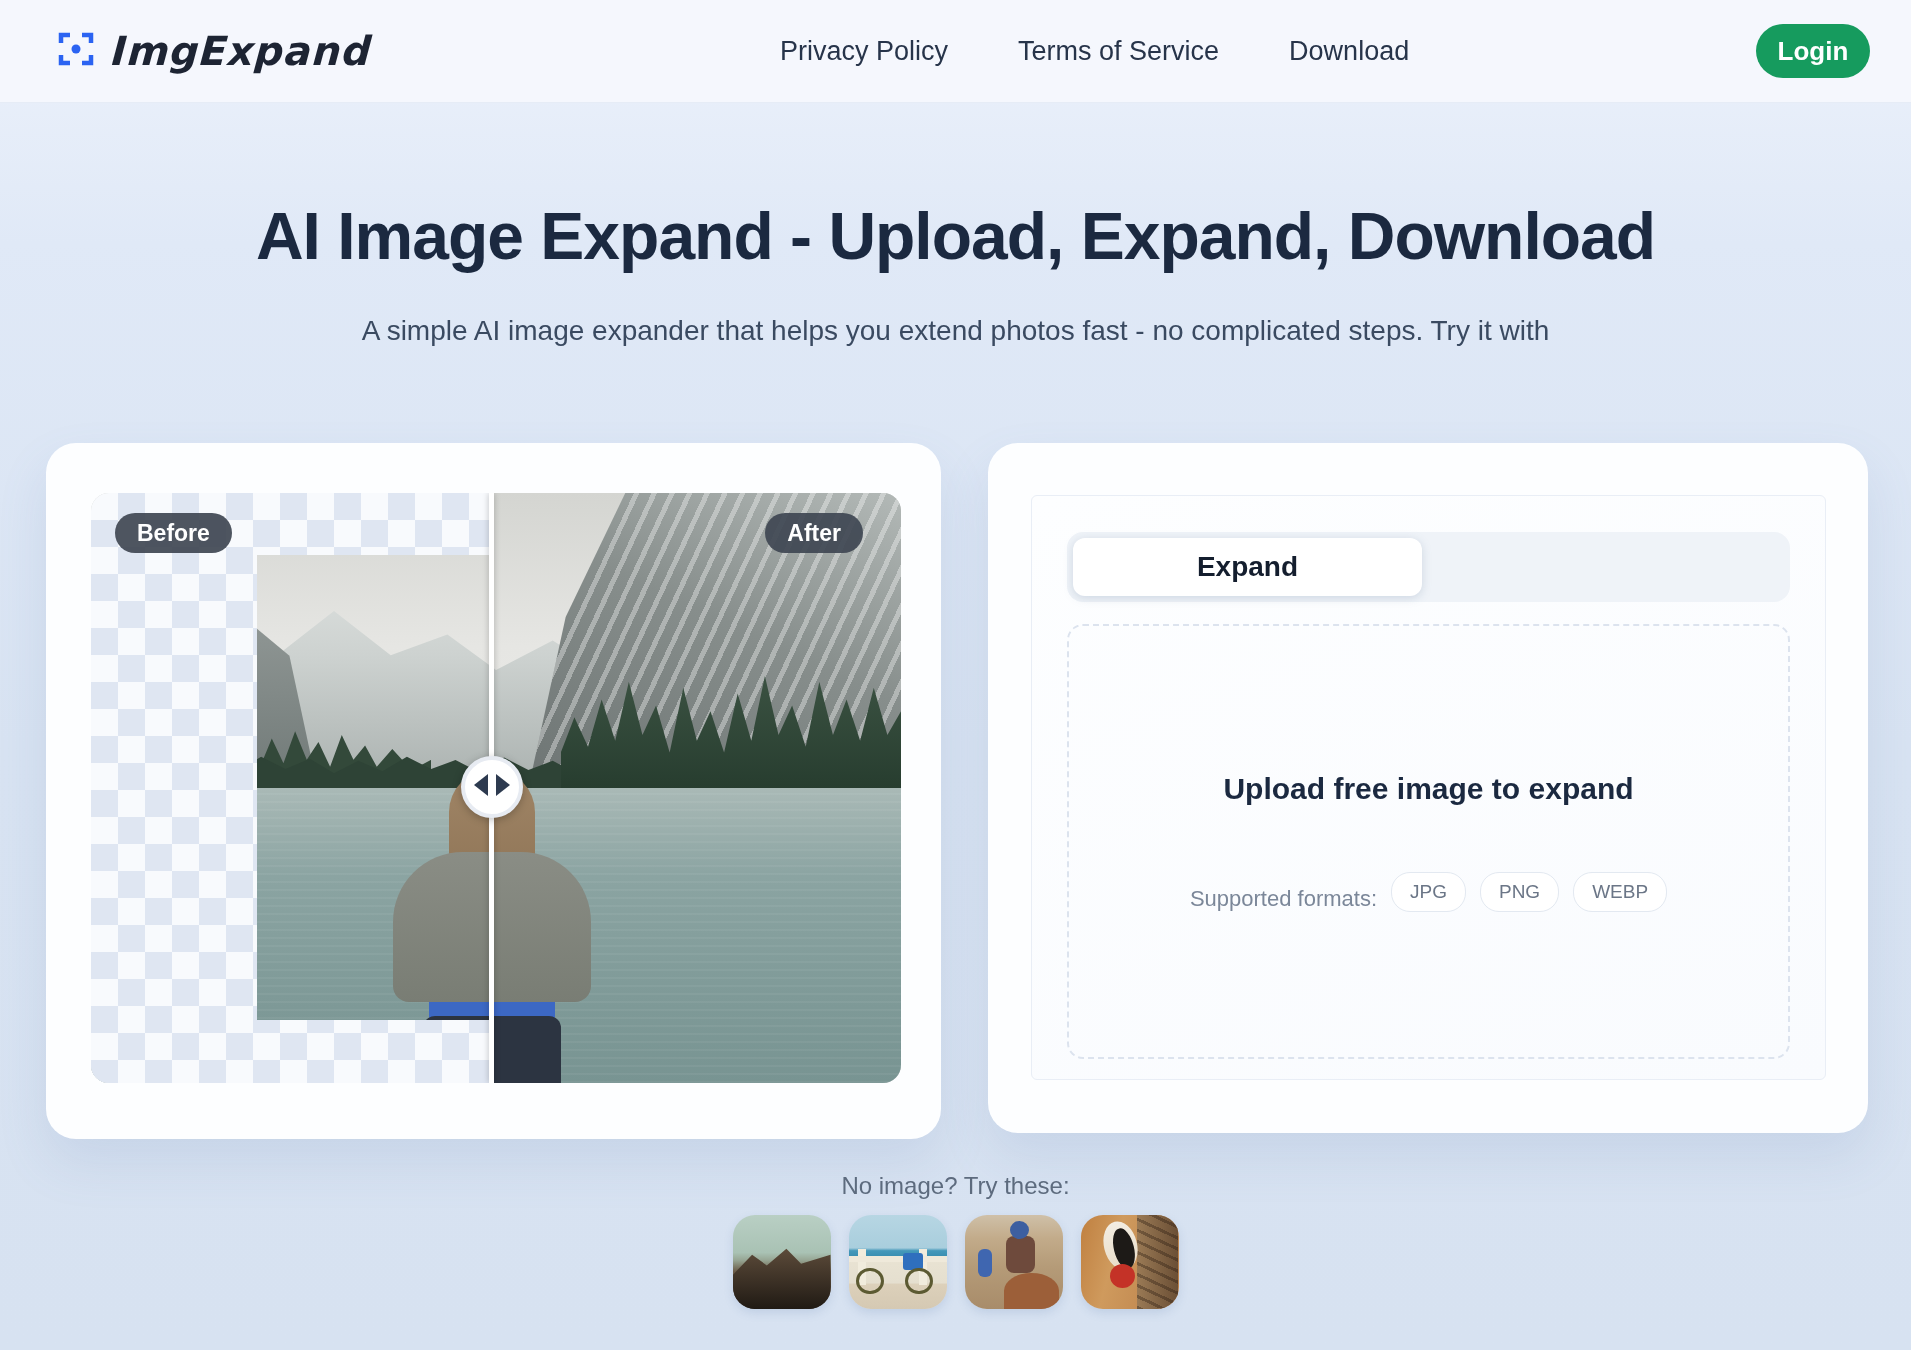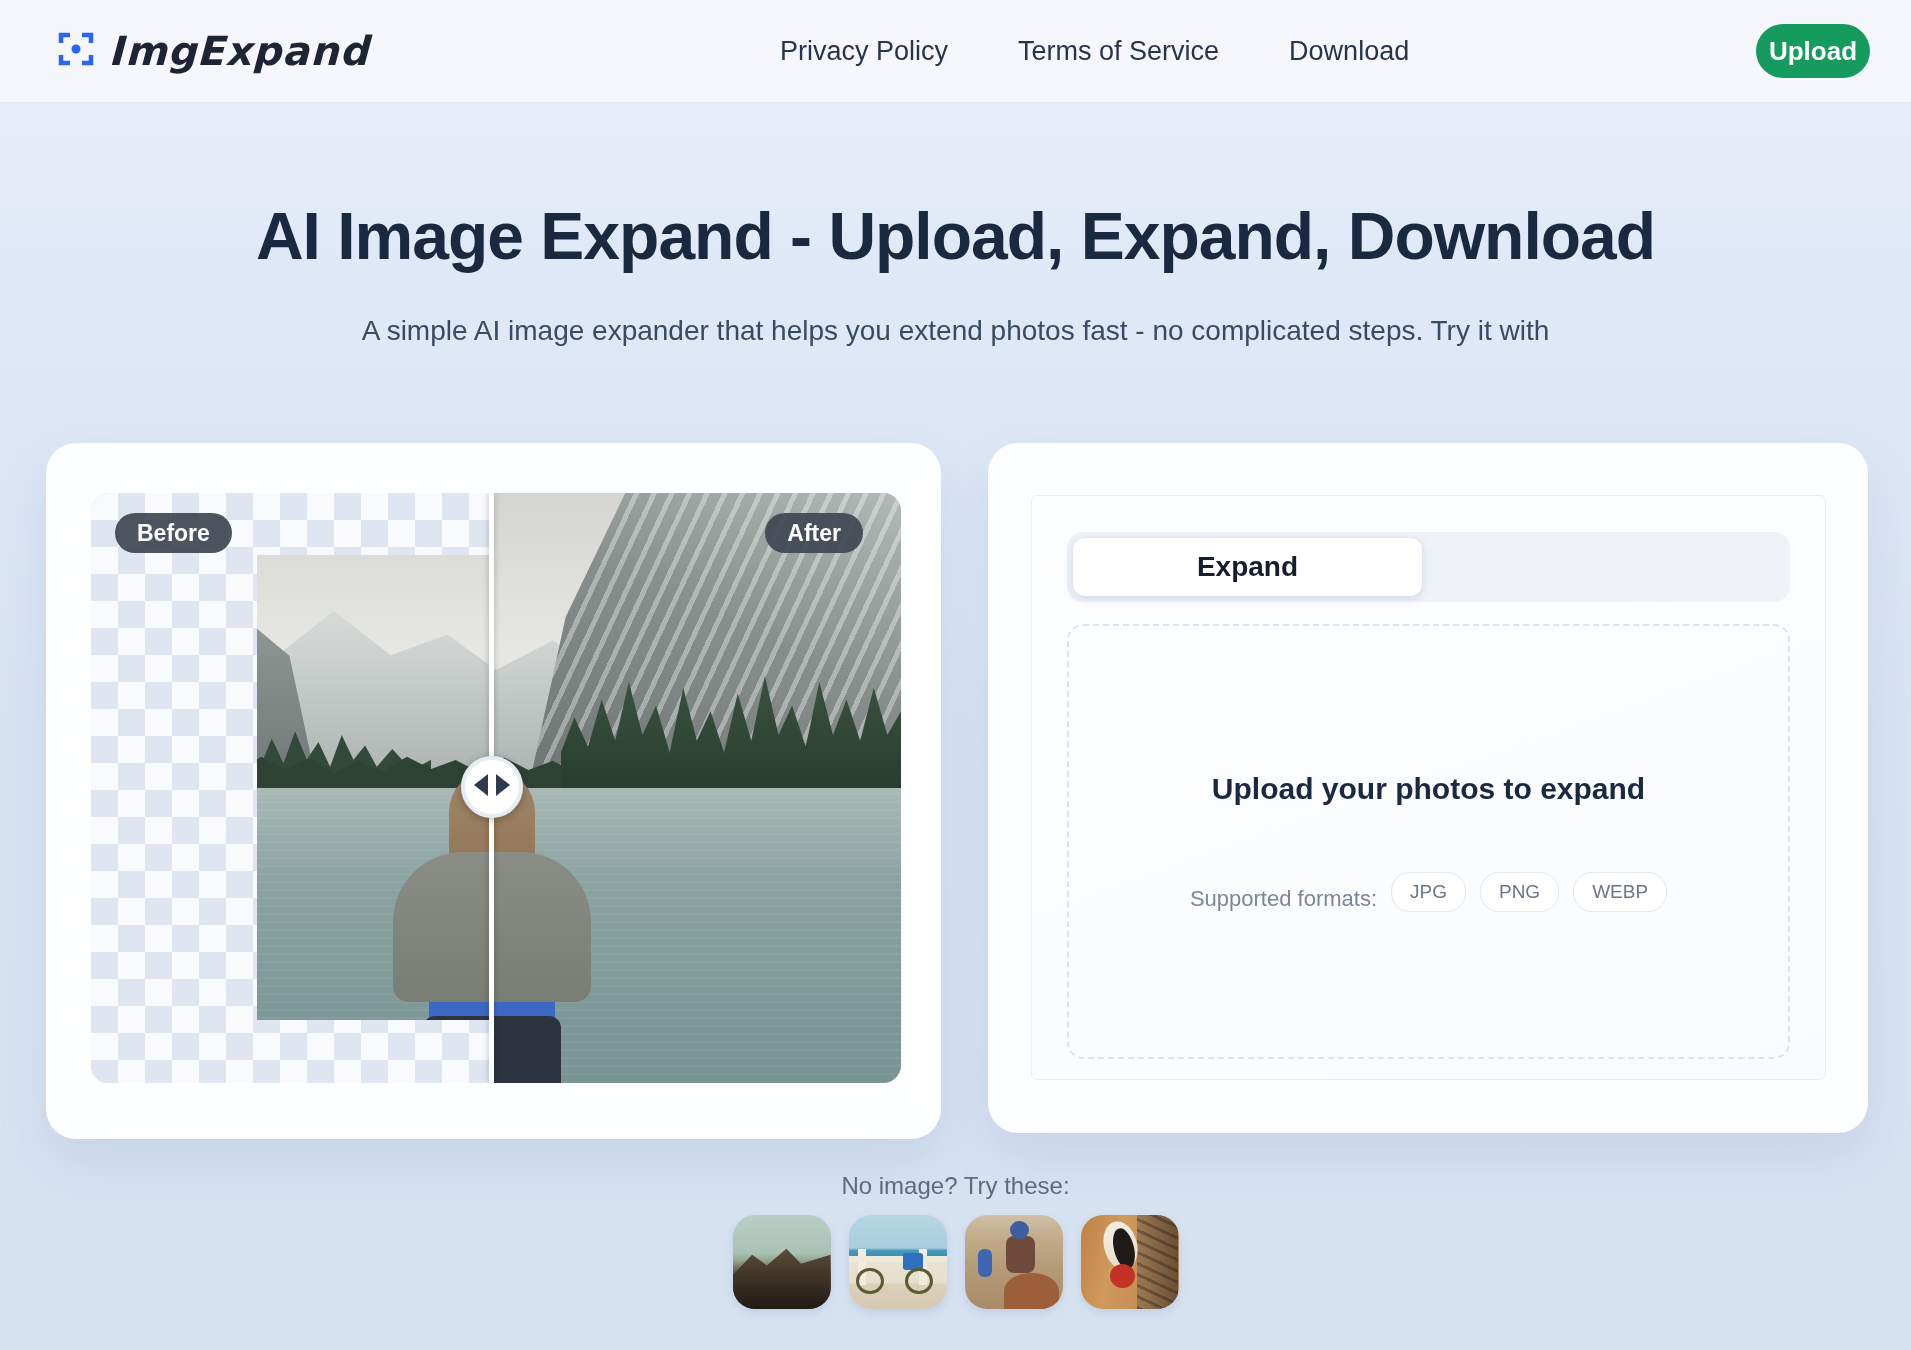--- a/index.html
+++ b/index.html
@@ -179,21 +179,21 @@
         <circle cx="20" cy="20" r="4.5" fill="#2b63f2"></circle>
       </svg>
     </span>
     <span class="logo-text">ImgExpand</span>
   </div>
   <div class="nav">
     <span class="nav-link">Privacy Policy</span>
     <span class="nav-link">Terms of Service</span>
     <span class="nav-link">Download</span>
   </div>
-  <button class="login-btn">Upload</button>
+  <button class="login-btn">Login</button>
 </div>
 
 <div class="hero-title">AI Image Expand - Upload, Expand, Download</div>
 <div class="hero-sub">
   <div>A simple AI image expander that helps you extend photos fast - no complicated steps. Try it with</div>
 </div>
 
 <div class="card card-left">
   <div class="compare">
 
@@ -249,21 +249,21 @@
 </div>
 
 <div class="card card-right">
   <div class="inner-panel">
 
     <div class="tabbar">
       <div class="tab-active">Expand</div>
     </div>
 
     <div class="upload-box">
-      <div class="upload-title">Upload your photos to expand</div>
+      <div class="upload-title">Upload free image to expand</div>
       <div class="formats-row">
         <span class="formats-label">Supported formats:</span>
         <span class="chip">JPG</span>
         <span class="chip">PNG</span>
         <span class="chip">WEBP</span>
       </div>
     </div>
 
   </div>
 </div>

